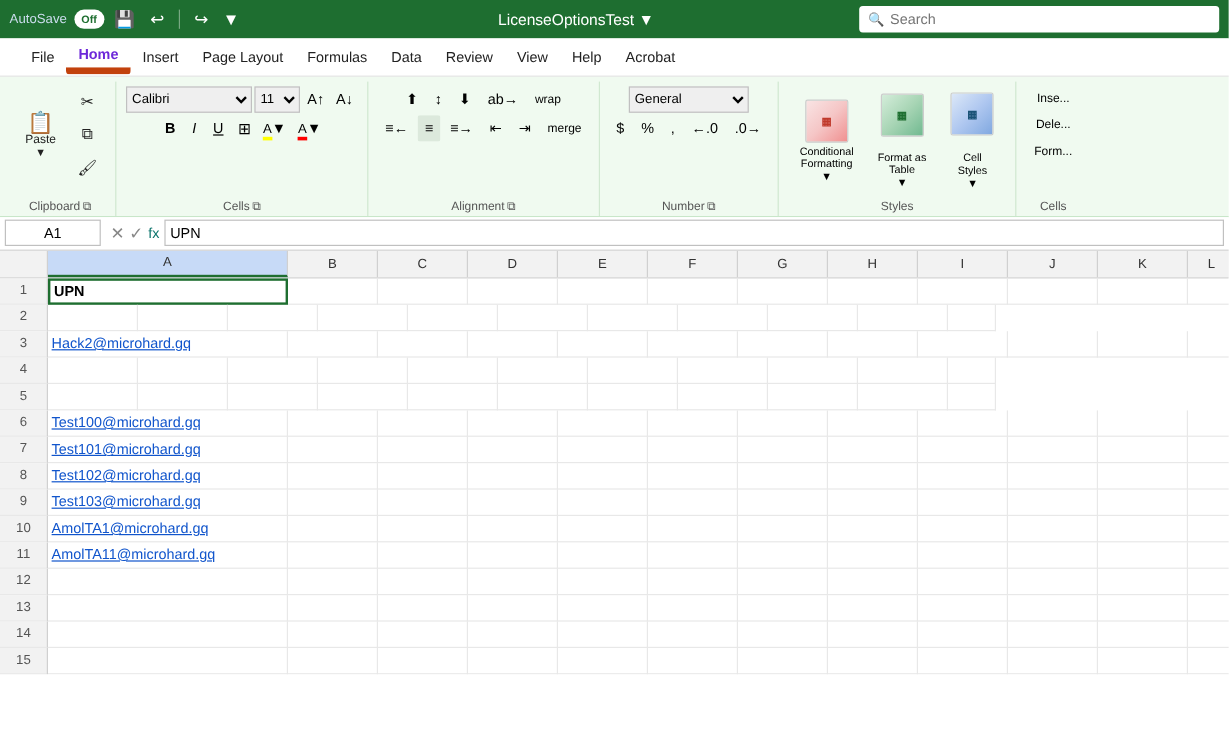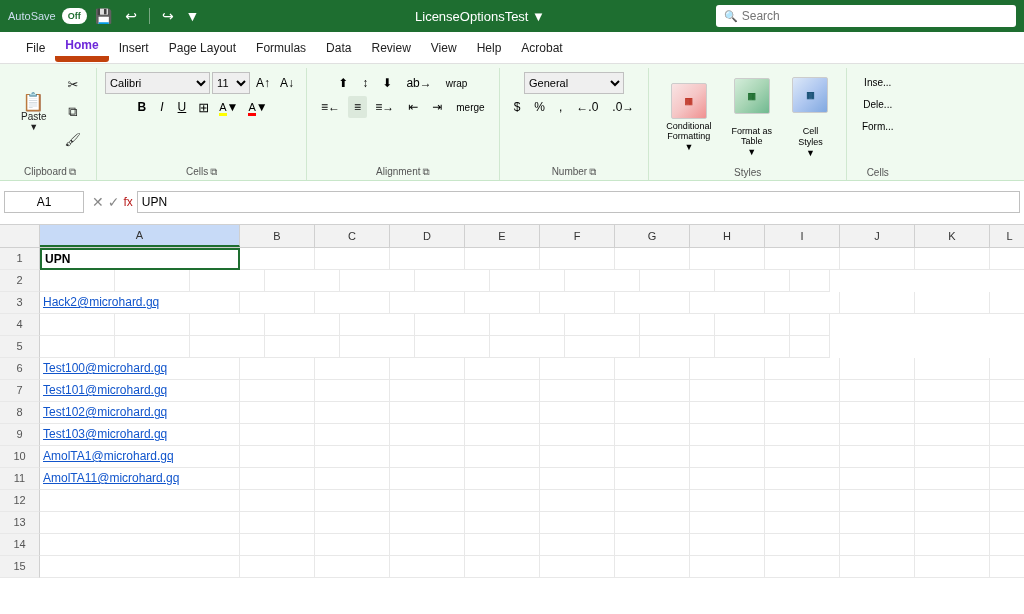--- a/index.html
+++ b/index.html
@@ -102,21 +102,21 @@
     
     .styles-btn {
       display: flex; flex-direction: column; align-items: center;
       padding: 4px 8px; cursor: pointer; font-size: 10px; border: 1px solid transparent;
       border-radius: 3px; text-align: center; min-width: 55px;
     }
     .cell-btn { font-size: 10px; height: 20px; padding: 0 6px; border: 1px solid transparent; cursor: pointer; border-radius: 2px; background: transparent; }
 
     
     .formula-bar {
-      display: flex; align-items: center; height: 44px;
+      display: flex; align-items: center; height: 28px;
       border-bottom: 1px solid #d0d0d0; background: #fff; padding: 0 4px;
     }
     .cell-ref-box {
       width: 80px; height: 22px; border: 1px solid #c0c0c0;
       text-align: center; font-size: 12px; margin-right: 4px;
     }
     .formula-icons { display: flex; align-items: center; gap: 4px; color: #555; font-size: 14px; padding: 0 4px; }
     .formula-input { flex: 1; height: 22px; border: 1px solid #c0c0c0; padding: 0 4px; font-size: 12px; }
 
     
@@ -339,21 +339,21 @@
     </div>
   </div>
 
 </div>
 
 <div class="formula-bar">
   <input class="cell-ref-box" type="text" value="A1" style="">
   <div class="formula-icons">
     <span style="cursor:pointer;color:#888;">✕</span>
     <span style="cursor:pointer;color:#888;">✓</span>
-    <span style="cursor:pointer;color:#b91c1c;font-size:12px;">fx</span>
+    <span style="cursor:pointer;color:#0f766e;font-size:12px;">fx</span>
   </div>
   <input class="formula-input" type="text" value="UPN" style="">
 </div>
 
 <div class="spreadsheet-container">
   <div class="col-header-row">
     <div class="corner-cell"></div>
     <div class="col-header col-a selected">A</div>
     <div class="col-header col-b">B</div>
     <div class="col-header col-c">C</div>

